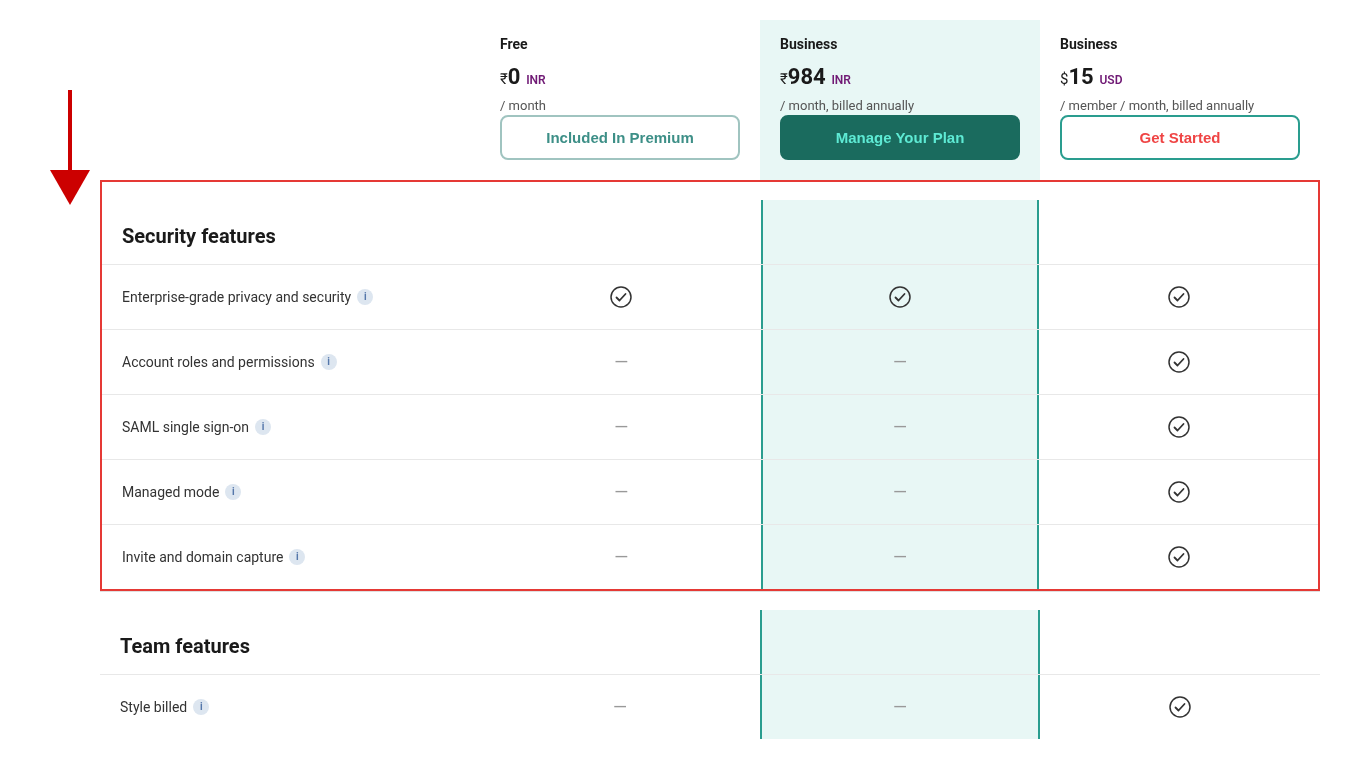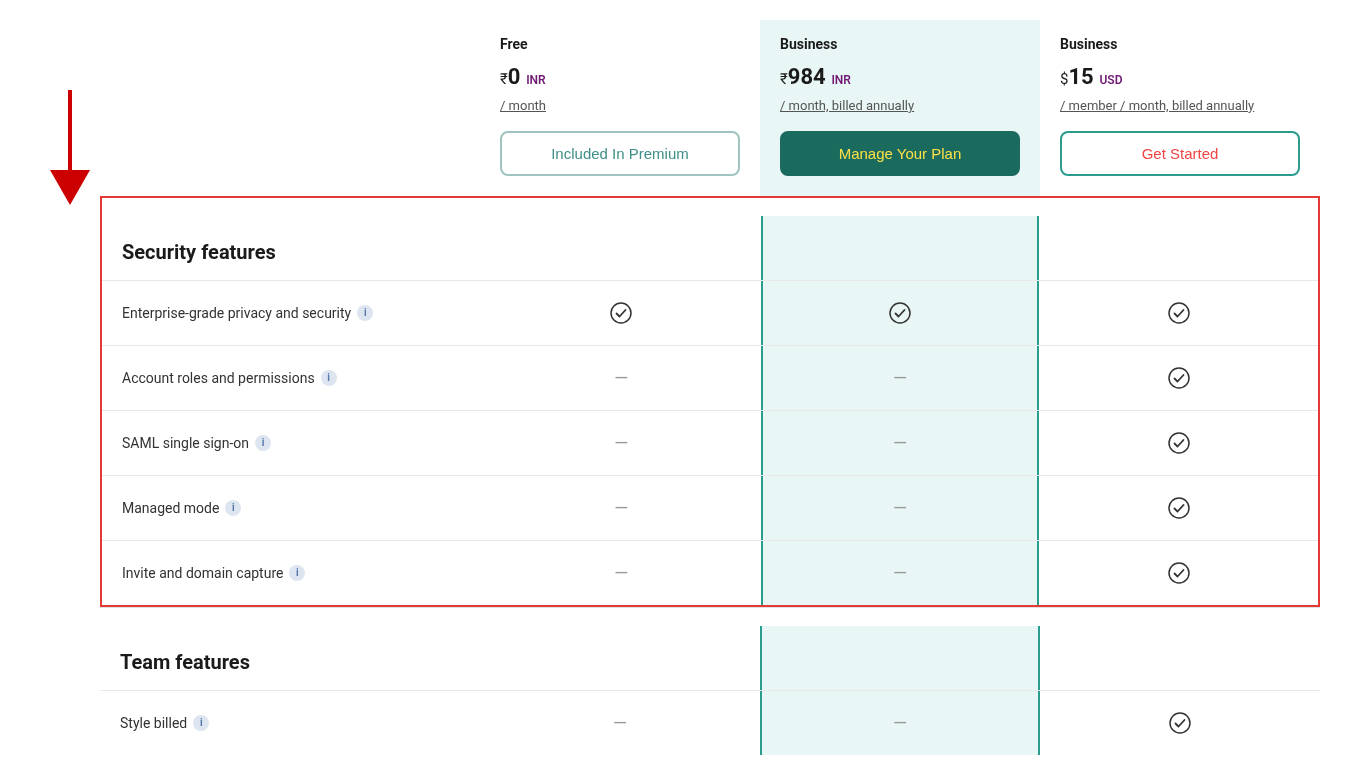--- a/index.html
+++ b/index.html
@@ -63,47 +63,45 @@
     .plan-price .currency {
       font-size: 12px;
       font-weight: 600;
       color: #701a75;
       margin-left: 2px;
     }
 
     .plan-period {
       font-size: 13px;
       color: #555;
-      margin-bottom: 16px;
       line-height: 1.4;
-      text-decoration: underline;
     }
 
     .plan-btn {
       display: block;
       width: 100%;
       padding: 12px 24px;
       border-radius: 8px;
       font-size: 15px;
-      font-weight: 400;
+      font-weight: 700;
       cursor: pointer;
       text-align: center;
       border: 2px solid;
     }
 
     .btn-included {
       background: #fff;
       border-color: #a0c4c0;
       color: #3d8f87;
     }
 
     .btn-manage {
       background: #1a6b5e;
       border-color: #1a6b5e;
-      color: #fde047;
+      color: #5eead4;
     }
 
     .btn-getstarted {
       background: #fff;
       border-color: #2a9d8f;
       color: #ef4444;
     }
 
     
     .premium-col {

